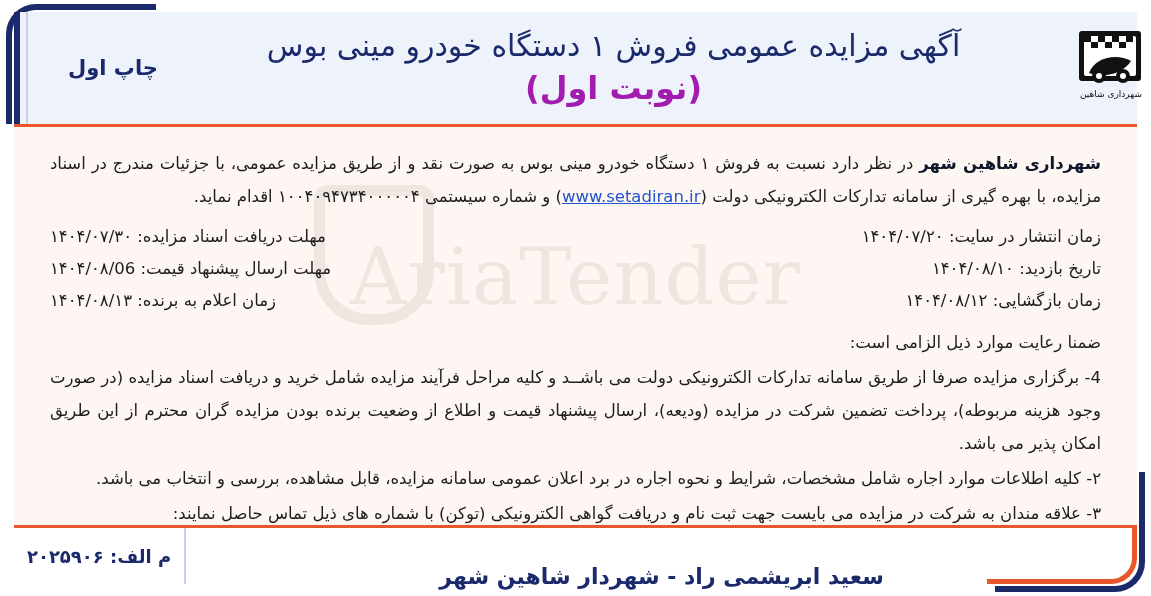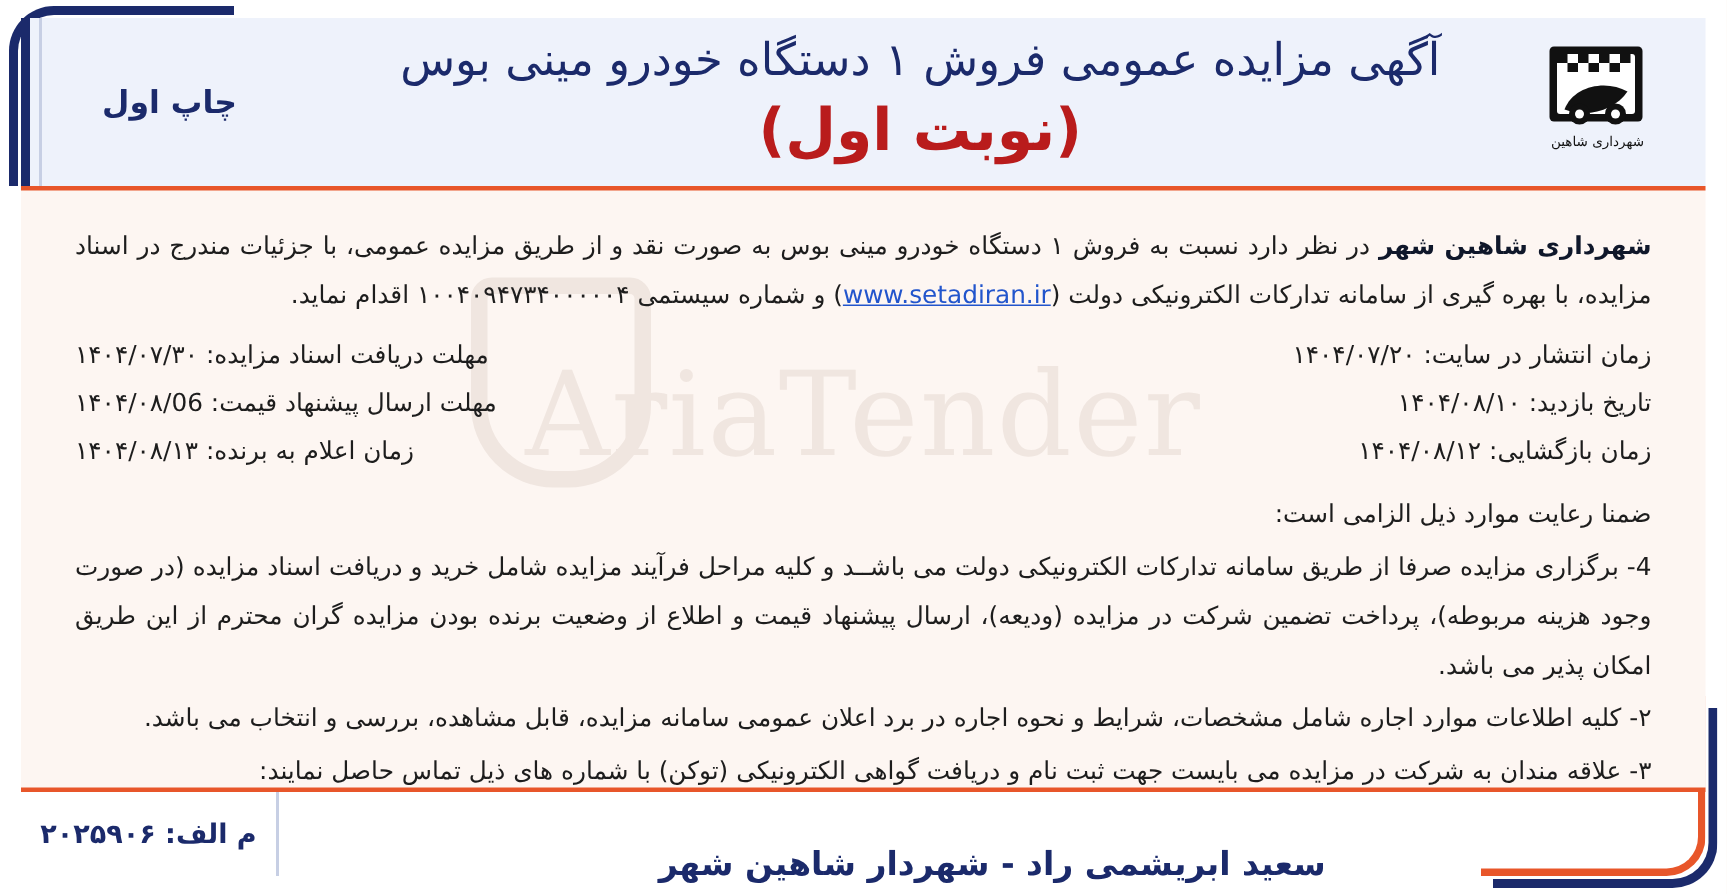--- a/index.html
+++ b/index.html
@@ -69,21 +69,21 @@
     display: flex;
     flex-direction: row;
     align-items: stretch;
   }
 
   
   .logo-box {
     width: 120px;
     display: flex;
     align-items: center;
-    justify-content: flex-start;
+    justify-content: flex-end;
     flex: 0 0 120px;
   }
   .logo-mark {
     width: 74px; height: 78px;
     position: relative;
   }
 
   
   .title-wrap {
     flex: 1 1 auto;
@@ -96,23 +96,23 @@
   .title-line1 {
     font-family: "DejaVu Sans", sans-serif;
     font-size: 30px;
     font-weight: normal;
     color: #1b2a6b;
     line-height: 1.35;
     white-space: nowrap;
   }
   .title-line2 {
     font-family: "DejaVu Sans", sans-serif;
-    font-size: 39px;
+    font-size: 32px;
     font-weight: bold;
-    color: #b91c1c;
+    color: #a21caf;
     line-height: 1.35;
   }
 
   
   .chap-box {
     flex: 0 0 172px;
     display: flex;
     align-items: center;
     justify-content: center;
     border-left: 2px solid #c7cfe4;

